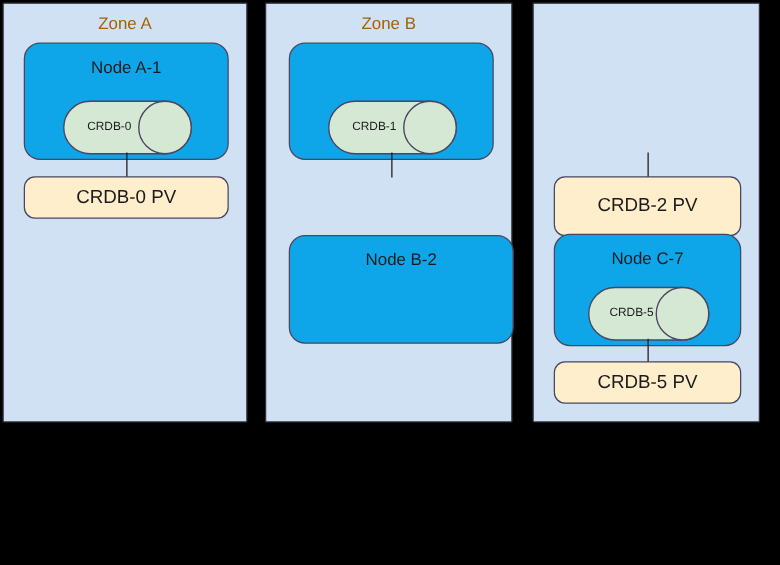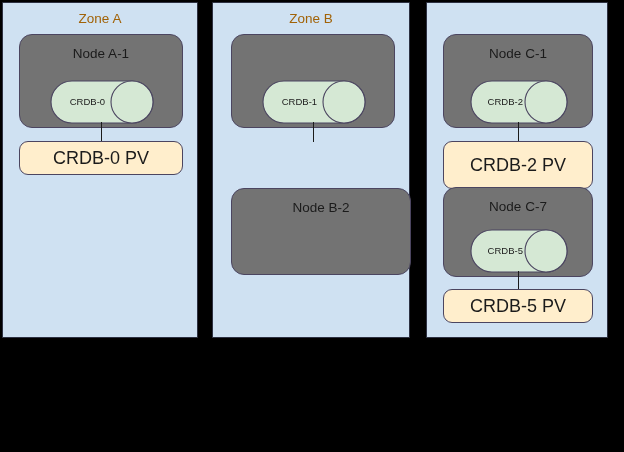--- a/index.html
+++ b/index.html
@@ -41,21 +41,21 @@
     text-align: center;
     font-size: 13.5px;
     line-height: 16px;
     color: #a16207;
     white-space: nowrap;
   }
 
   
   .node {
     position: absolute;
-    background: #737373;
+    background: #0ea5e9;
     border: 1.1px solid #4b4560;
     border-radius: 13px;
     box-sizing: border-box;
   }
   .node-title {
     position: absolute;
     left: 0;
     right: 0;
     top: 11px;
     text-align: center;
@@ -70,21 +70,21 @@
     position: absolute;
     background: #ffeecc;
     border: 1.1px solid #4b4560;
     border-radius: 9px;
     box-sizing: border-box;
     display: flex;
     align-items: center;
     justify-content: center;
   }
   .pv-label {
-    font-size: 18px;
+    font-size: 15px;
     line-height: 16px;
     color: #1b1b1b;
     white-space: nowrap;
   }
 
   
   .cyl {
     position: absolute;
   }
   .cyl svg {
@@ -156,31 +156,20 @@
     <div class="connector" style="left:100px; top:119px; height:20px;"></div>
 
 
     <div class="node" style="left:18px; top:185px; width:180px; height:87px;">
       <div class="node-title">Node B-2</div>
     </div>
   </div>
 
   <div class="zone" style="left:426px; top:2px; width:182px; height:336px;">
 
-    <div class="node" style="left:16px; top:31px; width:150px; height:94px;">
-      <div class="node-title">Node C-1</div>
-
-      <div class="cyl" style="left:26px; top:45px; width:98px; height:44px;">
-        <svg width="98" height="44" viewBox="0 0 98 44">
-          <path d="M22,1 H76 A21,21 0 0 1 76,43 H22 A21,21 0 0 1 22,1 Z" fill="#d5e8d4" stroke="#4b4560" stroke-width="1.1"></path>
-          <ellipse cx="76" cy="22" rx="21" ry="21" fill="#d5e8d4" stroke="#4b4560" stroke-width="1.1"></ellipse>
-        </svg>
-        <div class="cyl-label">CRDB-2</div>
-      </div>
-    </div>
 
     <div class="connector" style="left:91px; top:119px; height:20px;"></div>
 
     <div class="pv" style="left:16px; top:138px; width:150px; height:48px;">
       <span class="pv-label">CRDB-2 PV</span>
     </div>
 
     <div class="node" style="left:16px; top:184px; width:150px; height:90px;">
       <div class="node-title">Node C-7</div>
 

